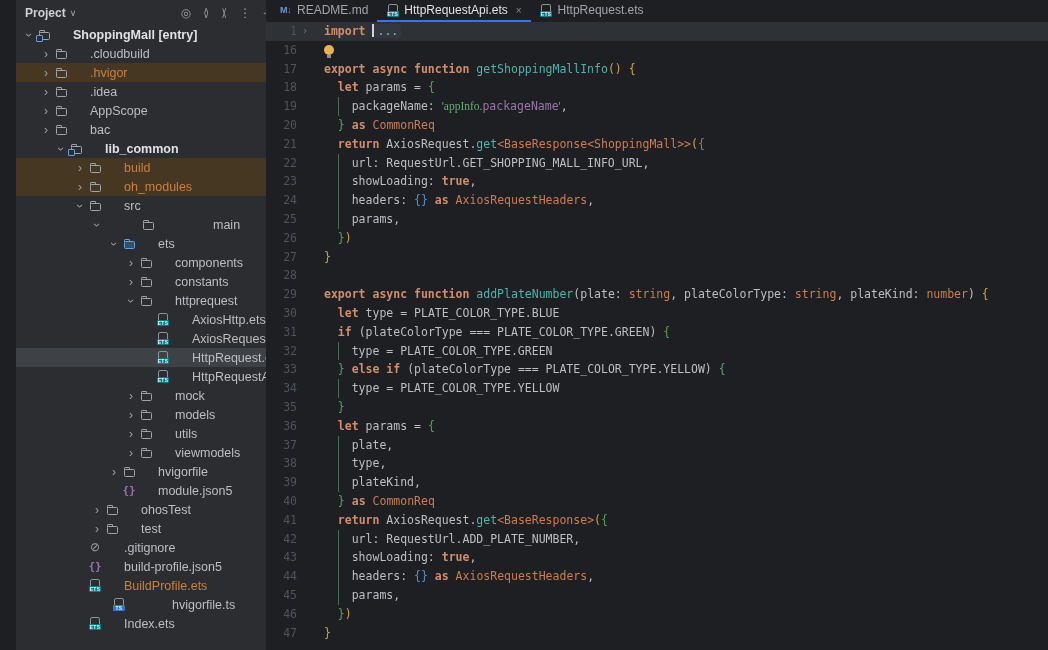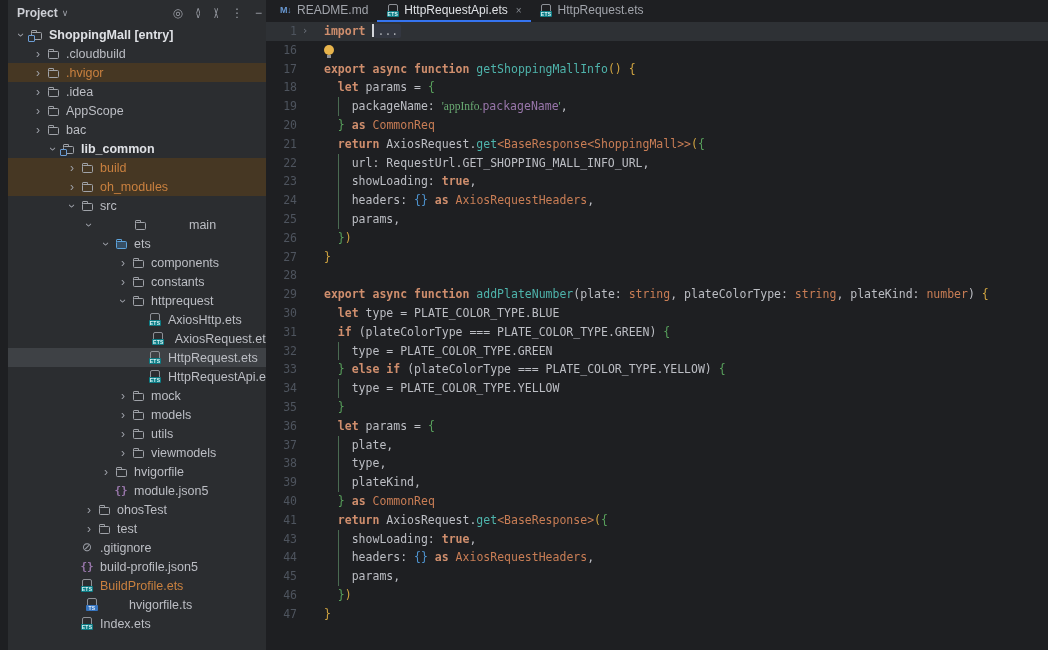--- a/index.html
+++ b/index.html
@@ -1,35 +1,35 @@
 <!DOCTYPE html>
 <html><head>
 <meta charset="utf-8">
 <style>
   html,body{margin:0;padding:0;width:1048px;height:650px;background:#1E1F22;overflow:hidden;
     font-family:"Liberation Sans",sans-serif;}
   *{box-sizing:border-box;}
 
   
-  .panel{position:absolute;left:8px;top:0;width:265px;height:650px;background:#2B2D30;
+  .panel{position:absolute;left:16px;top:0;width:265px;height:650px;background:#2B2D30;
     border-right:1px solid #191A1D;overflow:hidden;}
   .phead{height:25px;display:flex;align-items:center;padding:0 10px 0 9px;gap:4px;}
   .ptitle{font-size:12px;font-weight:700;color:#CED0D6;}
   .ptitle-chev{color:#9DA0A8;font-size:9px;margin-top:1px;}
   .hicons{margin-left:auto;display:flex;gap:12px;align-items:center;color:#9DA0A8;}
   .hic{font-size:12px;line-height:12px;cursor:default;}
   .dbl{display:inline-flex;flex-direction:column;font-size:8px;line-height:5px;letter-spacing:0;}
   .pscroll{position:absolute;right:2px;top:26px;width:4px;height:384px;background:rgba(255,255,255,.17);border-radius:2px;}
 
   .tree{position:absolute;top:25px;left:0;right:0;}
   .trow{height:19px;display:flex;align-items:center;font-size:12.5px;color:#BCBEC4;white-space:nowrap;}
   .trow.hl-orange{background:#463723;}
   .trow.hl-orange .tlabel{color:#C9803F;}
   .trow.hl-selected{background:#3E4145;}
-  .tlabel{margin-left:5px;}
+  .tlabel{margin-left:21px;}
   .tlabel.bold{font-weight:700;color:#DFE1E5;}
   .tlabel.otext{color:#C9803F;}
   .chev{width:14px;flex:none;text-align:center;color:#9DA0A8;font-size:12px;line-height:12px;}
   .chev.exp{transform:rotate(90deg);}
   .ticon{width:16px;flex:none;display:flex;justify-content:center;align-items:center;height:19px;}
 
   .i-folder{width:11px;height:8px;border:1px solid #A0A3A9;border-radius:1.5px;position:relative;display:inline-block;margin-top:3px;}
   .i-folder::before{content:"";position:absolute;top:-3px;left:-1px;width:4px;height:2px;
     border:1px solid #A0A3A9;border-bottom:none;border-radius:1.5px 1.5px 0 0;}
   .i-folder.blue{border-color:#5DA3DC;background:rgba(77,143,199,.35);}
@@ -311,21 +311,21 @@
       </div>
       <div class="trow" style="padding-left: 57px;">
         <span class="chev"></span>
         <span class="ticon">
           <span class="i-file">
             <span class="bdg b-ets">ETS</span>
           </span>
         </span>
         <span class="tlabel otext">BuildProfile.ets</span>
       </div>
-      <div class="trow" style="padding-left: 38px; gap: 24px;">
+      <div class="trow" style="padding-left: 57px; gap: 24px;">
         <span class="chev"></span>
         <span class="ticon">
           <span class="i-file">
             <span class="bdg b-ts">TS</span>
           </span>
         </span>
         <span class="tlabel">hvigorfile.ts</span>
       </div>
       <div class="trow" style="padding-left: 57px;">
         <span class="chev"></span>
@@ -387,19 +387,20 @@
       <div class="cline"><span class="gnum">32</span><span class="gfold"></span><span class="ctext"><i class="guide"></i><span class="t-pl">    type = PLATE_COLOR_TYPE.GREEN</span></span></div>
       <div class="cline"><span class="gnum">33</span><span class="gfold"></span><span class="ctext"><span class="t-pl">  </span><span class="t-bg">}</span><span class="t-pl"> </span><span class="t-kw">else if</span><span class="t-pl"> (plateColorType === PLATE_COLOR_TYPE.YELLOW) </span><span class="t-bg">{</span></span></div>
       <div class="cline"><span class="gnum">34</span><span class="gfold"></span><span class="ctext"><i class="guide"></i><span class="t-pl">    type = PLATE_COLOR_TYPE.YELLOW</span></span></div>
       <div class="cline"><span class="gnum">35</span><span class="gfold"></span><span class="ctext"><span class="t-pl">  </span><span class="t-bg">}</span></span></div>
       <div class="cline"><span class="gnum">36</span><span class="gfold"></span><span class="ctext"><span class="t-pl">  </span><span class="t-kw">let</span><span class="t-pl"> params = </span><span class="t-bg">{</span></span></div>
       <div class="cline"><span class="gnum">37</span><span class="gfold"></span><span class="ctext"><i class="guide"></i><span class="t-pl">    plate,</span></span></div>
       <div class="cline"><span class="gnum">38</span><span class="gfold"></span><span class="ctext"><i class="guide"></i><span class="t-pl">    type,</span></span></div>
       <div class="cline"><span class="gnum">39</span><span class="gfold"></span><span class="ctext"><i class="guide"></i><span class="t-pl">    plateKind,</span></span></div>
       <div class="cline"><span class="gnum">40</span><span class="gfold"></span><span class="ctext"><span class="t-pl">  </span><span class="t-bg">}</span><span class="t-pl"> </span><span class="t-kw">as</span><span class="t-pl"> </span><span class="t-ty">CommonReq</span></span></div>
       <div class="cline"><span class="gnum">41</span><span class="gfold"></span><span class="ctext"><span class="t-pl">  </span><span class="t-kw">return</span><span class="t-pl"> AxiosRequest.</span><span class="t-fn">get</span><span class="t-ty">&lt;BaseResponse&gt;</span><span class="t-by">(</span><span class="t-bg">{</span></span></div>
+      <div class="cline"><span class="gnum">42</span><span class="gfold"></span><span class="ctext"><i class="guide"></i><span class="t-pl">    url: RequestUrl.ADD_PLATE_NUMBER,</span></span></div>
       <div class="cline"><span class="gnum">43</span><span class="gfold"></span><span class="ctext"><i class="guide"></i><span class="t-pl">    showLoading: </span><span class="t-kw">true</span><span class="t-pl">,</span></span></div>
       <div class="cline"><span class="gnum">44</span><span class="gfold"></span><span class="ctext"><i class="guide"></i><span class="t-pl">    headers: </span><span class="t-bb">{}</span><span class="t-pl"> </span><span class="t-kw">as</span><span class="t-pl"> </span><span class="t-ty">AxiosRequestHeaders</span><span class="t-pl">,</span></span></div>
       <div class="cline"><span class="gnum">45</span><span class="gfold"></span><span class="ctext"><i class="guide"></i><span class="t-pl">    params,</span></span></div>
       <div class="cline"><span class="gnum">46</span><span class="gfold"></span><span class="ctext"><span class="t-pl">  </span><span class="t-bg">}</span><span class="t-by">)</span></span></div>
       <div class="cline"><span class="gnum">47</span><span class="gfold"></span><span class="ctext"><span class="t-by">}</span></span></div>
     </div>
 </div>
 
 </body></html>

